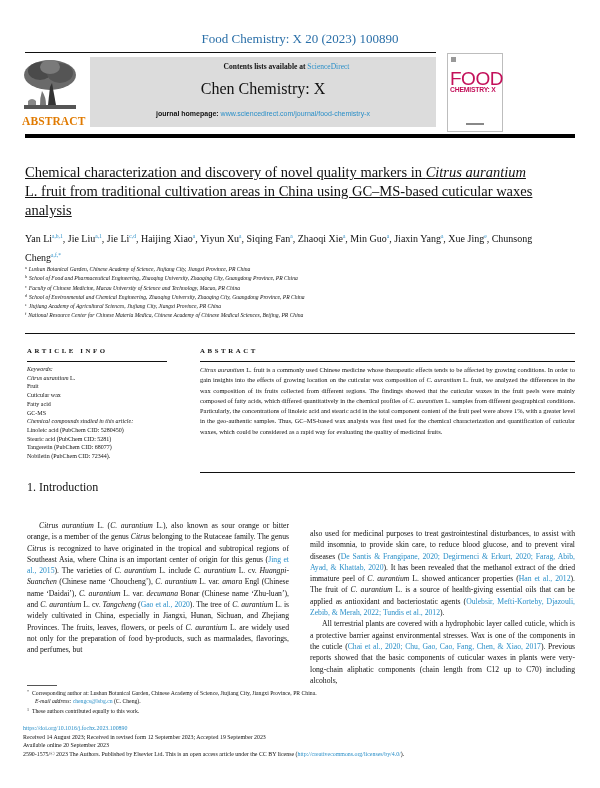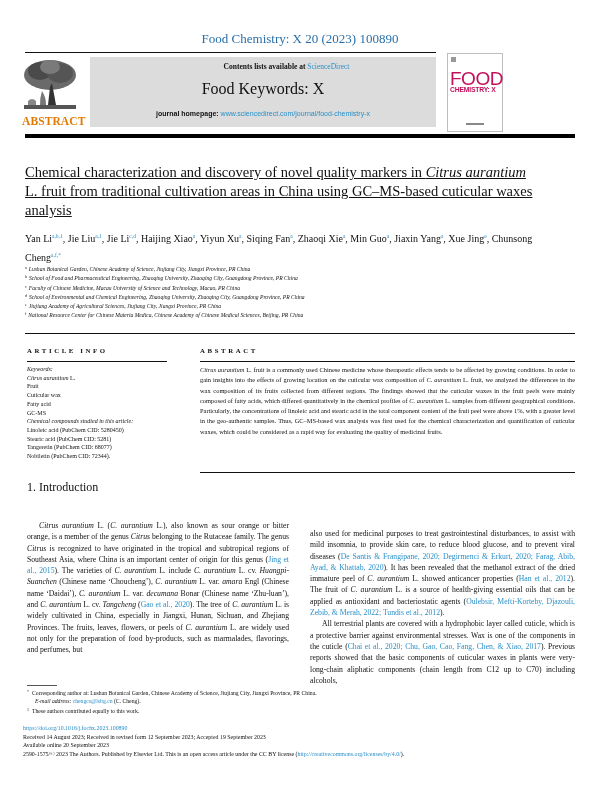--- a/index.html
+++ b/index.html
@@ -83,21 +83,21 @@
     <rect x="2" y="48" width="52" height="4" fill="#555"></rect>
     <path d="M6 44 q4 -4 8 0 v4 h-8 z" fill="#888"></path>
   </svg>
   <div class="logo-text">ABSTRACT</div>
 </div>
 
 <div class="abs banner">
   <div class="contents">
     <span>Contents lists available at </span><span class="link">ScienceDirect</span>
   </div>
-  <div class="jtitle">Food Keywords: X</div>
+  <div class="jtitle">Chen Chemistry: X</div>
   <div class="homepage">
     <b>journal homepage: </b><span class="link">www.sciencedirect.com/journal/food-chemistry-x</span>
   </div>
 </div>
 
 <div class="abs cover">
   <div class="c-logo"></div>
   <div class="c-food">FOOD</div>
   <div class="c-chem">CHEMISTRY: X</div>
   <div class="c-small">&nbsp;</div>

